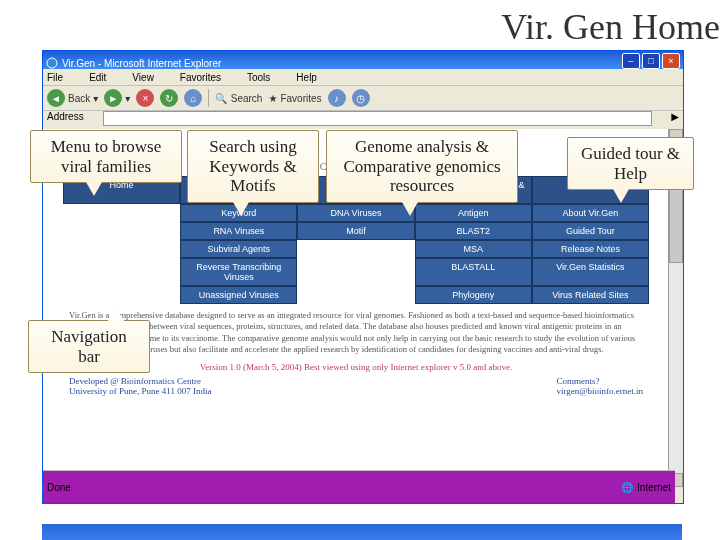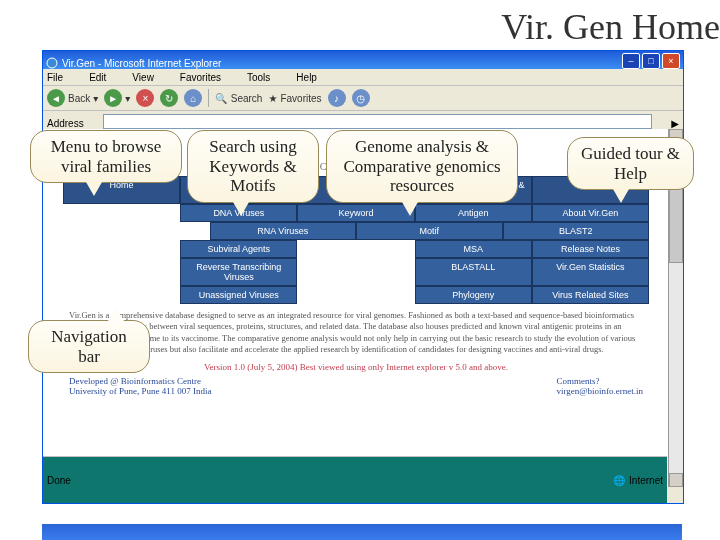--- a/index.html
+++ b/index.html
@@ -9,39 +9,39 @@
 .ie-titlebar .ico{width:12px;height:12px;margin-right:4px;display:inline-block}
 .ie-titlebar .spacer{flex:1}
 .ie-titlebar .winbtn{width:16px;height:14px;background:#1a44b5;margin-left:2px;border:1px solid #fff;border-radius:2px;display:flex;align-items:center;justify-content:center;color:#fff;font-size:9px}
 .ie-titlebar .winbtn.close{background:#d04a2a}
 .ie-menu{height:16px;background:#ece9d8;border-bottom:1px solid #c0c0c0;display:flex;align-items:center;padding:0 4px;gap:26px}
 .ie-menu span{font-size:10px}
 .ie-toolbar{height:24px;background:#ece9d8;border-bottom:1px solid #c0c0c0;display:flex;align-items:center;padding:0 4px;gap:6px}
 .tb-btn{display:flex;align-items:center;gap:3px;font-size:10px;color:#333}
 .circ{width:18px;height:18px;border-radius:9px;display:flex;align-items:center;justify-content:center;color:#fff}
 .g{background:#4a9a4a}.b{background:#6b8fc9}
-.ie-addr{height:18px;background:#ece9d8;border-bottom:1px solid #c0c0c0;display:flex;align-items:flex-end;padding:0 4px;gap:19px;font-size:10px}
+.ie-addr{height:18px;background:#ece9d8;border-bottom:1px solid #c0c0c0;display:flex;align-items:flex-start;padding:0 4px;gap:19px;font-size:10px}
 .ie-addr input{flex:1;height:13px;font-size:9px;border:1px solid #7f9db9;padding:0 2px}
-.ie-status{position:absolute;bottom:0;left:0;right:16px;height:16px;background:#0f766e;border-top:1px solid #c0c0c0;display:flex;align-items:center;padding:15px 4px;font-size:10px;justify-content:space-between}
+.ie-status{position:absolute;bottom:0;left:0;right:8px;height:16px;background:#a21caf;border-top:1px solid #c0c0c0;display:flex;align-items:center;padding:8px 4px;font-size:10px;justify-content:space-between}
 .taskbar{position:absolute;bottom:0;left:42px;width:640px;height:16px;background:linear-gradient(#2a65d6,#3a7cee)}
 .page-area{position:absolute;top:78px;left:0;right:14px;bottom:16px;background:#fff;overflow:hidden}
 .scrollbar{position:absolute;top:78px;right:0;width:14px;bottom:16px;background:#e8e8e8;border-left:1px solid #999}
 .scrollbar .arrow{height:14px;background:#d4d0c8;border:1px solid #999;box-sizing:border-box}
 .scrollbar .thumb{position:absolute;top:14px;left:0;right:0;height:120px;background:#c8c8c8;border:1px solid #999;box-sizing:border-box}
 .scrollbar .ab{position:absolute;bottom:0;left:0;right:0}
 .site-banner{height:32px;background:#fff;display:flex;align-items:center;justify-content:center;font-size:13px;color:#5a1a8a;font-family:"Times New Roman",serif}
 .site-sub{text-align:center;font-size:10px;color:#777;font-family:"Times New Roman",serif}
 .nav-wrap{margin:4px 20px}
 .nav-row{display:flex}
 .nav-cell{flex:1;background:#2d5289;color:#fff;font-size:9px;text-align:center;padding:3px 2px;border:1px solid #1a3660;font-family:Tahoma,sans-serif}
 .nav-cell.sub{background:#34619d}
 .body-text{margin:6px 26px;font-size:8.5px;color:#555;line-height:1.35;font-family:"Times New Roman",serif}
 .version{text-align:center;font-size:9px;color:#c04050;font-family:"Times New Roman",serif;margin:4px 0}
 .footer{margin:0 26px;font-size:9px;display:flex;justify-content:space-between;color:#2a4a9a;font-family:"Times New Roman",serif}
-.callout{position:absolute;background:linear-gradient(#fffdf7,#fbf5e0);border:1px solid #9a8a5a;border-radius:17px;padding:6px 10px;font-size:17px;text-align:center;color:#222;font-family:"Times New Roman",serif;line-height:1.15;z-index:5}
+.callout{position:absolute;background:linear-gradient(#fffdf7,#fbf5e0);border:1px solid #9a8a5a;border-radius:2px;padding:6px 10px;font-size:17px;text-align:center;color:#222;font-family:"Times New Roman",serif;line-height:1.15;z-index:5}
 .callout .tail{position:absolute;width:0;height:0}
 .c1{top:130px;left:30px;width:130px}
 .c1 .tail{bottom:-14px;left:55px;border-left:8px solid transparent;border-right:8px solid transparent;border-top:14px solid #fbf5e0}
 .c2{top:130px;left:187px;width:110px}
 .c2 .tail{bottom:-14px;left:45px;border-left:8px solid transparent;border-right:8px solid transparent;border-top:14px solid #fbf5e0}
 .c3{top:130px;left:326px;width:170px}
 .c3 .tail{bottom:-14px;left:75px;border-left:8px solid transparent;border-right:8px solid transparent;border-top:14px solid #fbf5e0}
 .c4{top:137px;left:567px;width:105px}
 .c4 .tail{bottom:-14px;left:45px;border-left:8px solid transparent;border-right:8px solid transparent;border-top:14px solid #fbf5e0}
 .c5{top:320px;left:28px;width:100px}
@@ -114,30 +114,31 @@
       <div class="nav-row">
         <div class="nav-cell">Home</div>
         <div class="nav-cell">Viral Genomes</div>
         <div class="nav-cell">Search</div>
         <div class="nav-cell">Comparative Genomics &amp; Analysis</div>
         <div class="nav-cell">Help</div>
       </div>
       <div id="nav-rows">
           <div class="nav-row">
             <div class="nav-cell sub" style="background: transparent; border: 1px solid transparent;"></div>
+            <div class="nav-cell sub">Keyword</div>
             <div class="nav-cell sub">DNA Viruses</div>
-            <div class="nav-cell sub">Keyword</div>
             <div class="nav-cell sub">Antigen</div>
             <div class="nav-cell sub">About Vir.Gen</div>
           </div>
           <div class="nav-row">
             <div class="nav-cell sub" style="background: transparent; border: 1px solid transparent;"></div>
             <div class="nav-cell sub">RNA Viruses</div>
             <div class="nav-cell sub">Motif</div>
             <div class="nav-cell sub">BLAST2</div>
+            <div class="nav-cell sub">Guided Tour</div>
           </div>
           <div class="nav-row">
             <div class="nav-cell sub" style="background: transparent; border: 1px solid transparent;"></div>
             <div class="nav-cell sub">Subviral Agents</div>
             <div class="nav-cell sub" style="background: transparent; border: 1px solid transparent;"></div>
             <div class="nav-cell sub">MSA</div>
             <div class="nav-cell sub">Release Notes</div>
           </div>
           <div class="nav-row">
             <div class="nav-cell sub" style="background: transparent; border: 1px solid transparent;"></div>
@@ -149,21 +150,21 @@
           <div class="nav-row">
             <div class="nav-cell sub" style="background: transparent; border: 1px solid transparent;"></div>
             <div class="nav-cell sub">Unassigned Viruses</div>
             <div class="nav-cell sub" style="background: transparent; border: 1px solid transparent;"></div>
             <div class="nav-cell sub">Phylogeny</div>
             <div class="nav-cell sub">Virus Related Sites</div>
           </div>
         </div>
     </div>
     <div class="body-text">Vir.Gen is a comprehensive database designed to serve as an integrated resource for viral genomes. Fashioned as both a text-based and sequence-based bioinformatics resource, Vir.Gen links between viral sequences, proteins, structures, and related data. The database also houses predicted and known viral antigenic proteins in an attempt to link the genome to its vaccinome. The comparative genome analysis would not only help in carrying out the basic research to study the evolution of various strains and species of viruses but also facilitate and accelerate the applied research by identification of candidates for designing vaccines and anti-viral drugs.</div>
-    <div class="version">Version 1.0 (July 5, 2004) Best viewed using only Internet explorer v 5.0 and above.</div>
+    <div class="version">Version 1.0 (March 5, 2004) Best viewed using only Internet explorer v 5.0 and above.</div>
     <div class="footer">
       <div>
         <div>Developed @ Bioinformatics Centre</div>
         <div>University of Pune, Pune 411 007 India</div>
       </div>
       <div style="text-align:left">
         <div>Comments?</div>
         <div>virgen@bioinfo.ernet.in</div>
       </div>
     </div>

